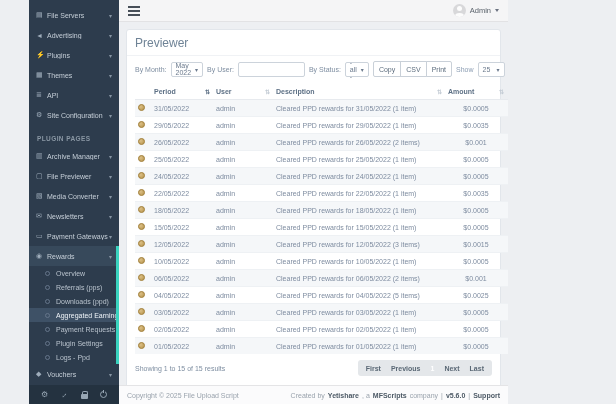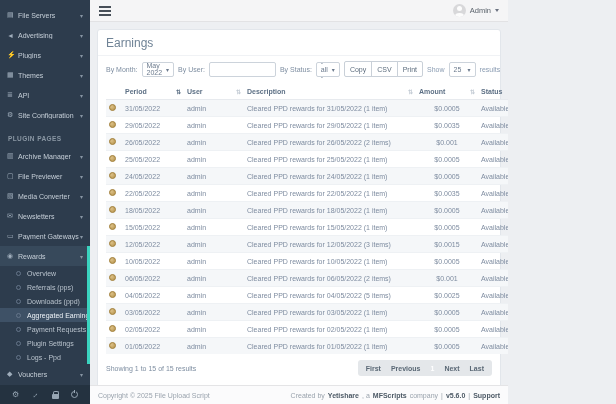--- a/index.html
+++ b/index.html
@@ -1,18 +1,18 @@
 <!DOCTYPE html>
 <html><head>
 <meta charset="utf-8">
 <style>
   * { box-sizing: border-box; margin: 0; padding: 0; }
   html,body { width:616px; height:404px; overflow:hidden;
     font-family:"Liberation Sans", sans-serif; background:#edeff2; }
-  .app { display:flex; width:508px; height:404px; }
+  .app { display:flex; width:508px; height:404px;padding-left:29px; }
 
   
   .sidebar { flex:0 0 90px; width:90px; background:#2d3c4d; display:flex; flex-direction:column; overflow:hidden; }
   .side-nav { flex:1; padding-top:5px; overflow:hidden; }
   ul { list-style:none; }
   .nav-item { height:20px; display:flex; align-items:center; padding:0 7px;
     color:#c6cfd8; font-size:7px; white-space:nowrap; cursor:pointer; }
   .nav-icon { width:11px; color:#9fadbb; font-size:7px; text-align:left; flex:0 0 11px; }
   .nav-label { flex:1; overflow:hidden; }
   .chevron { color:#8795a3; font-size:6px; }
@@ -241,21 +241,21 @@
         </div>
       <div class="admin-menu">
         <span class="avatar"></span>
         <span class="admin-label">Admin</span>
         <span class="caret"></span>
       </div>
     </header>
 
     <div class="content">
       <div class="card">
-        <div class="card-title">Earnings</div>
+        <div class="card-title">Previewer</div>
 
         <div class="filter-row">
           <span class="flabel">By Month:</span>
           <span class="select sel-month">
               <span>May 2022</span>
             </span>
           <span class="flabel">By User:</span>
           <input class="text-input" type="text" value="" style="">
           <span class="flabel">By Status:</span>
           <span class="select sel-status">

